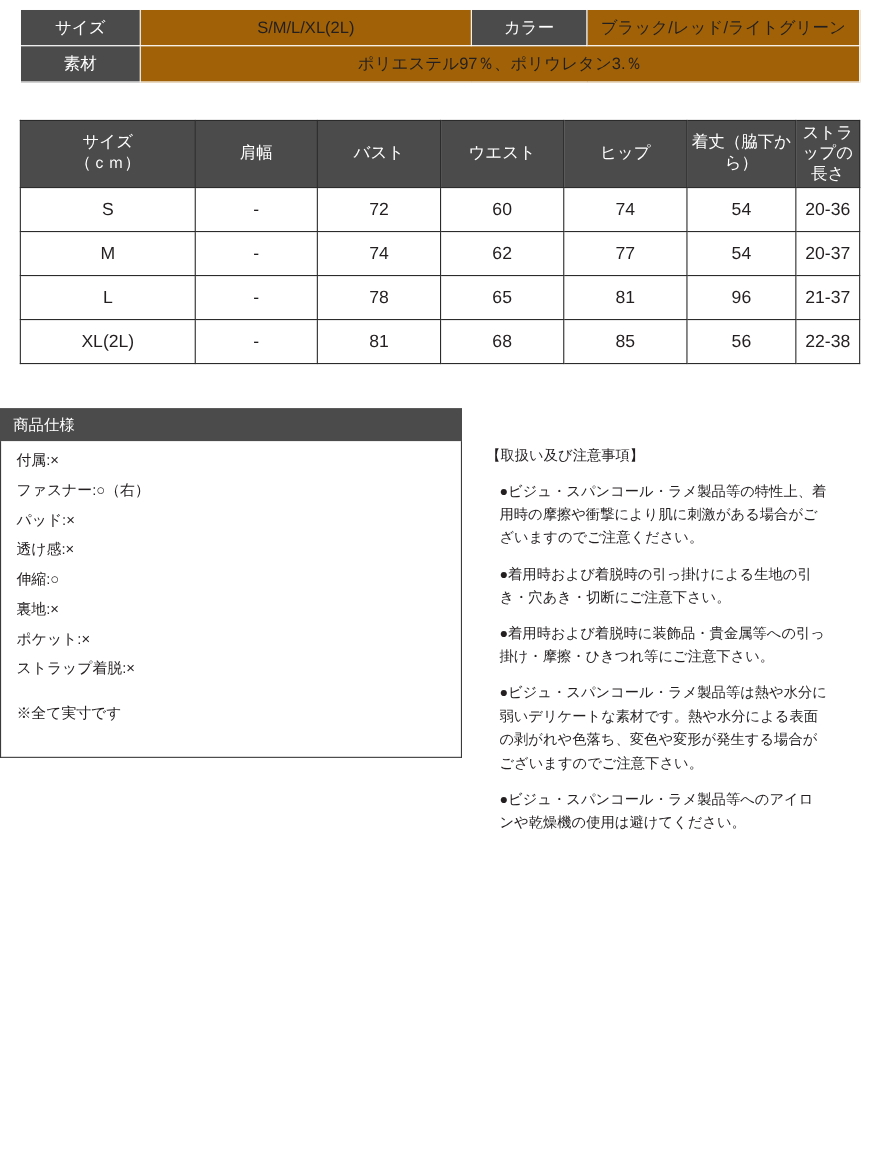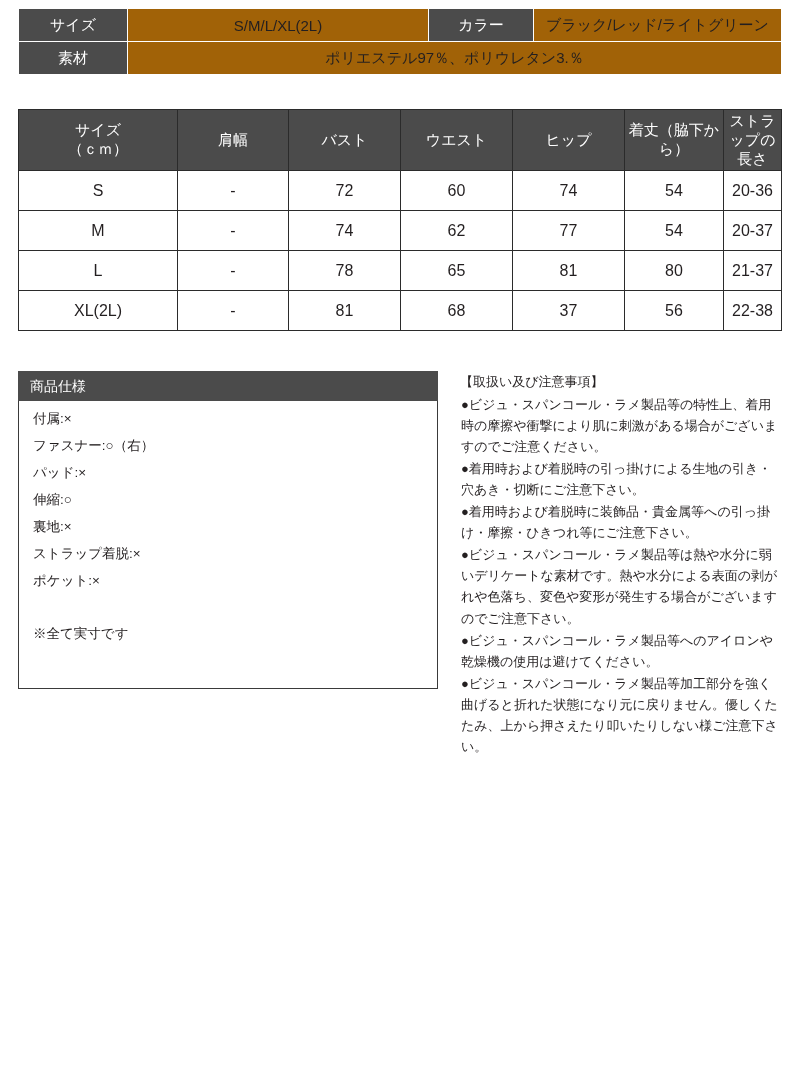--- a/index.html
+++ b/index.html
@@ -74,21 +74,21 @@
     height: 37px;
     font-size: 16px;
   }
   .size-table tbody td.row-label {
     font-size: 16px;
   }
 
   
   .lower {
     position: absolute;
-    left: 18px;
+    left: 0;
     top: 363px;
     width: 764px;
     display: flex;
     gap: 0;
   }
   .left-col {
     width: 420px;
     box-sizing: border-box;
   }
   .spec-box-title {
@@ -104,38 +104,39 @@
     border: 1px solid #3a3a3a;
     border-top: none;
     height: 288px;
     box-sizing: border-box;
     padding: 4px 14px;
     font-size: 13.5px;
     line-height: 2.0;
     color: #231f20;
   }
   .spec-box-body .note {
-    margin-top: 26px;
+    margin-top: 14px;
   }
   .spec-line { white-space: nowrap; }
 
   .right-col {
     width: 344px;
     box-sizing: border-box;
     padding-left: 22px;
     font-size: 13px;
     line-height: 1.62;
     color: #231f20;
   }
   .care-title {
     font-size: 13px;
     margin-bottom: 2px;
+    margin-top: 32px;
   }
   .care-item {
-    margin: 1px;
+    margin: 12px;
     text-indent: 0;
     font-family: Liberation Serif, serif;
   }
 </style>
 </head>
 <body>
 
 <div class="page">
 
   <table class="spec-table">
@@ -189,56 +190,56 @@
         <td>77</td>
         <td>54</td>
         <td>20-37</td>
       </tr>
       <tr>
         <td class="row-label">L</td>
         <td>-</td>
         <td>78</td>
         <td>65</td>
         <td>81</td>
-        <td>80</td>
+        <td>96</td>
         <td>21-37</td>
       </tr>
       <tr>
         <td class="row-label">XL(2L)</td>
         <td>-</td>
         <td>81</td>
         <td>68</td>
-        <td>37</td>
+        <td>85</td>
         <td>56</td>
         <td>22-38</td>
       </tr>
     </tbody>
   </table>
 
   <div class="lower">
 
     <div class="left-col">
       <div class="spec-box-title">商品仕様</div>
       <div class="spec-box-body">
         <div class="spec-line">付属:×</div>
         <div class="spec-line">ファスナー:○（右）</div>
         <div class="spec-line">パッド:×</div>
+        <div class="spec-line">透け感:×</div>
         <div class="spec-line">伸縮:○</div>
         <div class="spec-line">裏地:×</div>
+        <div class="spec-line">ポケット:×</div>
         <div class="spec-line">ストラップ着脱:×</div>
-        <div class="spec-line">ポケット:×</div>
         <div class="note">※全て実寸です</div>
       </div>
     </div>
 
     <div class="right-col">
       <div class="care-title">【取扱い及び注意事項】</div>
       <p class="care-item">●ビジュ・スパンコール・ラメ製品等の特性上、着用時の摩擦や衝撃により肌に刺激がある場合がございますのでご注意ください。</p>
       <p class="care-item">●着用時および着脱時の引っ掛けによる生地の引き・穴あき・切断にご注意下さい。</p>
       <p class="care-item">●着用時および着脱時に装飾品・貴金属等への引っ掛け・摩擦・ひきつれ等にご注意下さい。</p>
       <p class="care-item">●ビジュ・スパンコール・ラメ製品等は熱や水分に弱いデリケートな素材です。熱や水分による表面の剥がれや色落ち、変色や変形が発生する場合がございますのでご注意下さい。</p>
       <p class="care-item">●ビジュ・スパンコール・ラメ製品等へのアイロンや乾燥機の使用は避けてください。</p>
-      <p class="care-item">●ビジュ・スパンコール・ラメ製品等加工部分を強く曲げると折れた状態になり元に戻りません。優しくたたみ、上から押さえたり叩いたりしない様ご注意下さい。</p>
     </div>
 
   </div>
 
 </div>
 
 </body></html>

